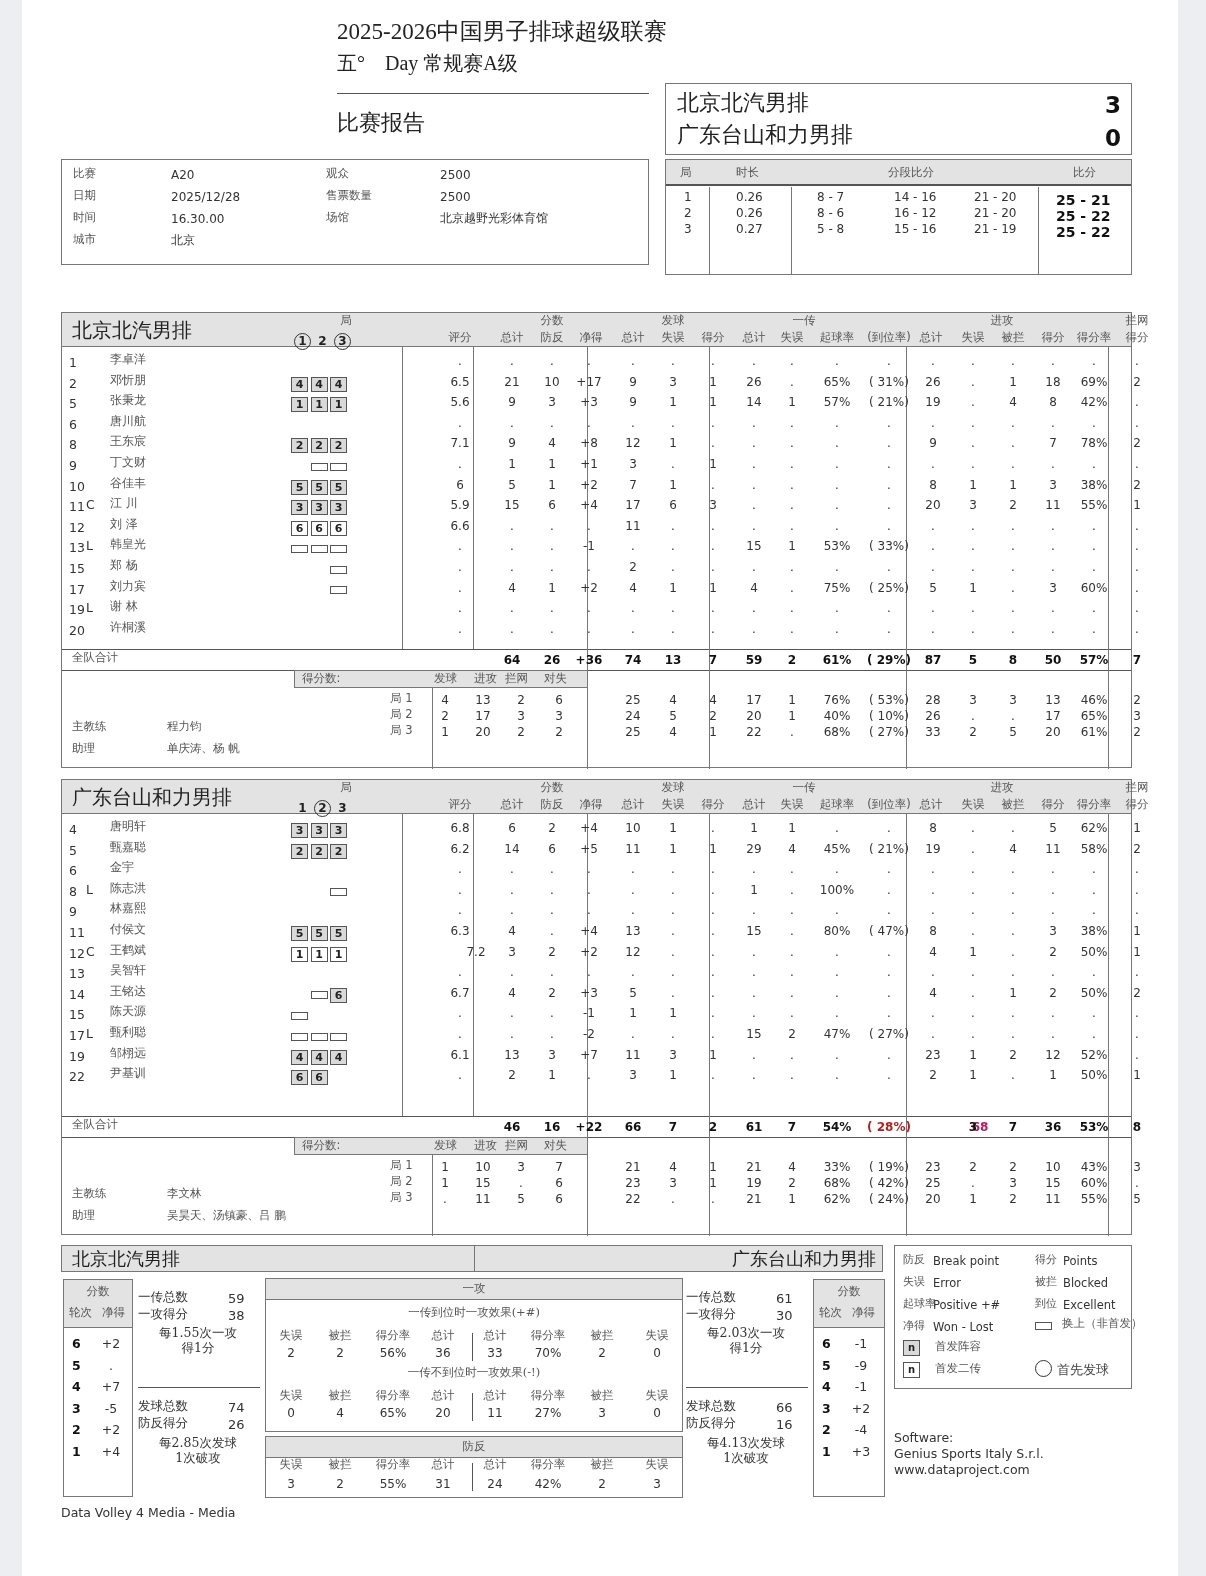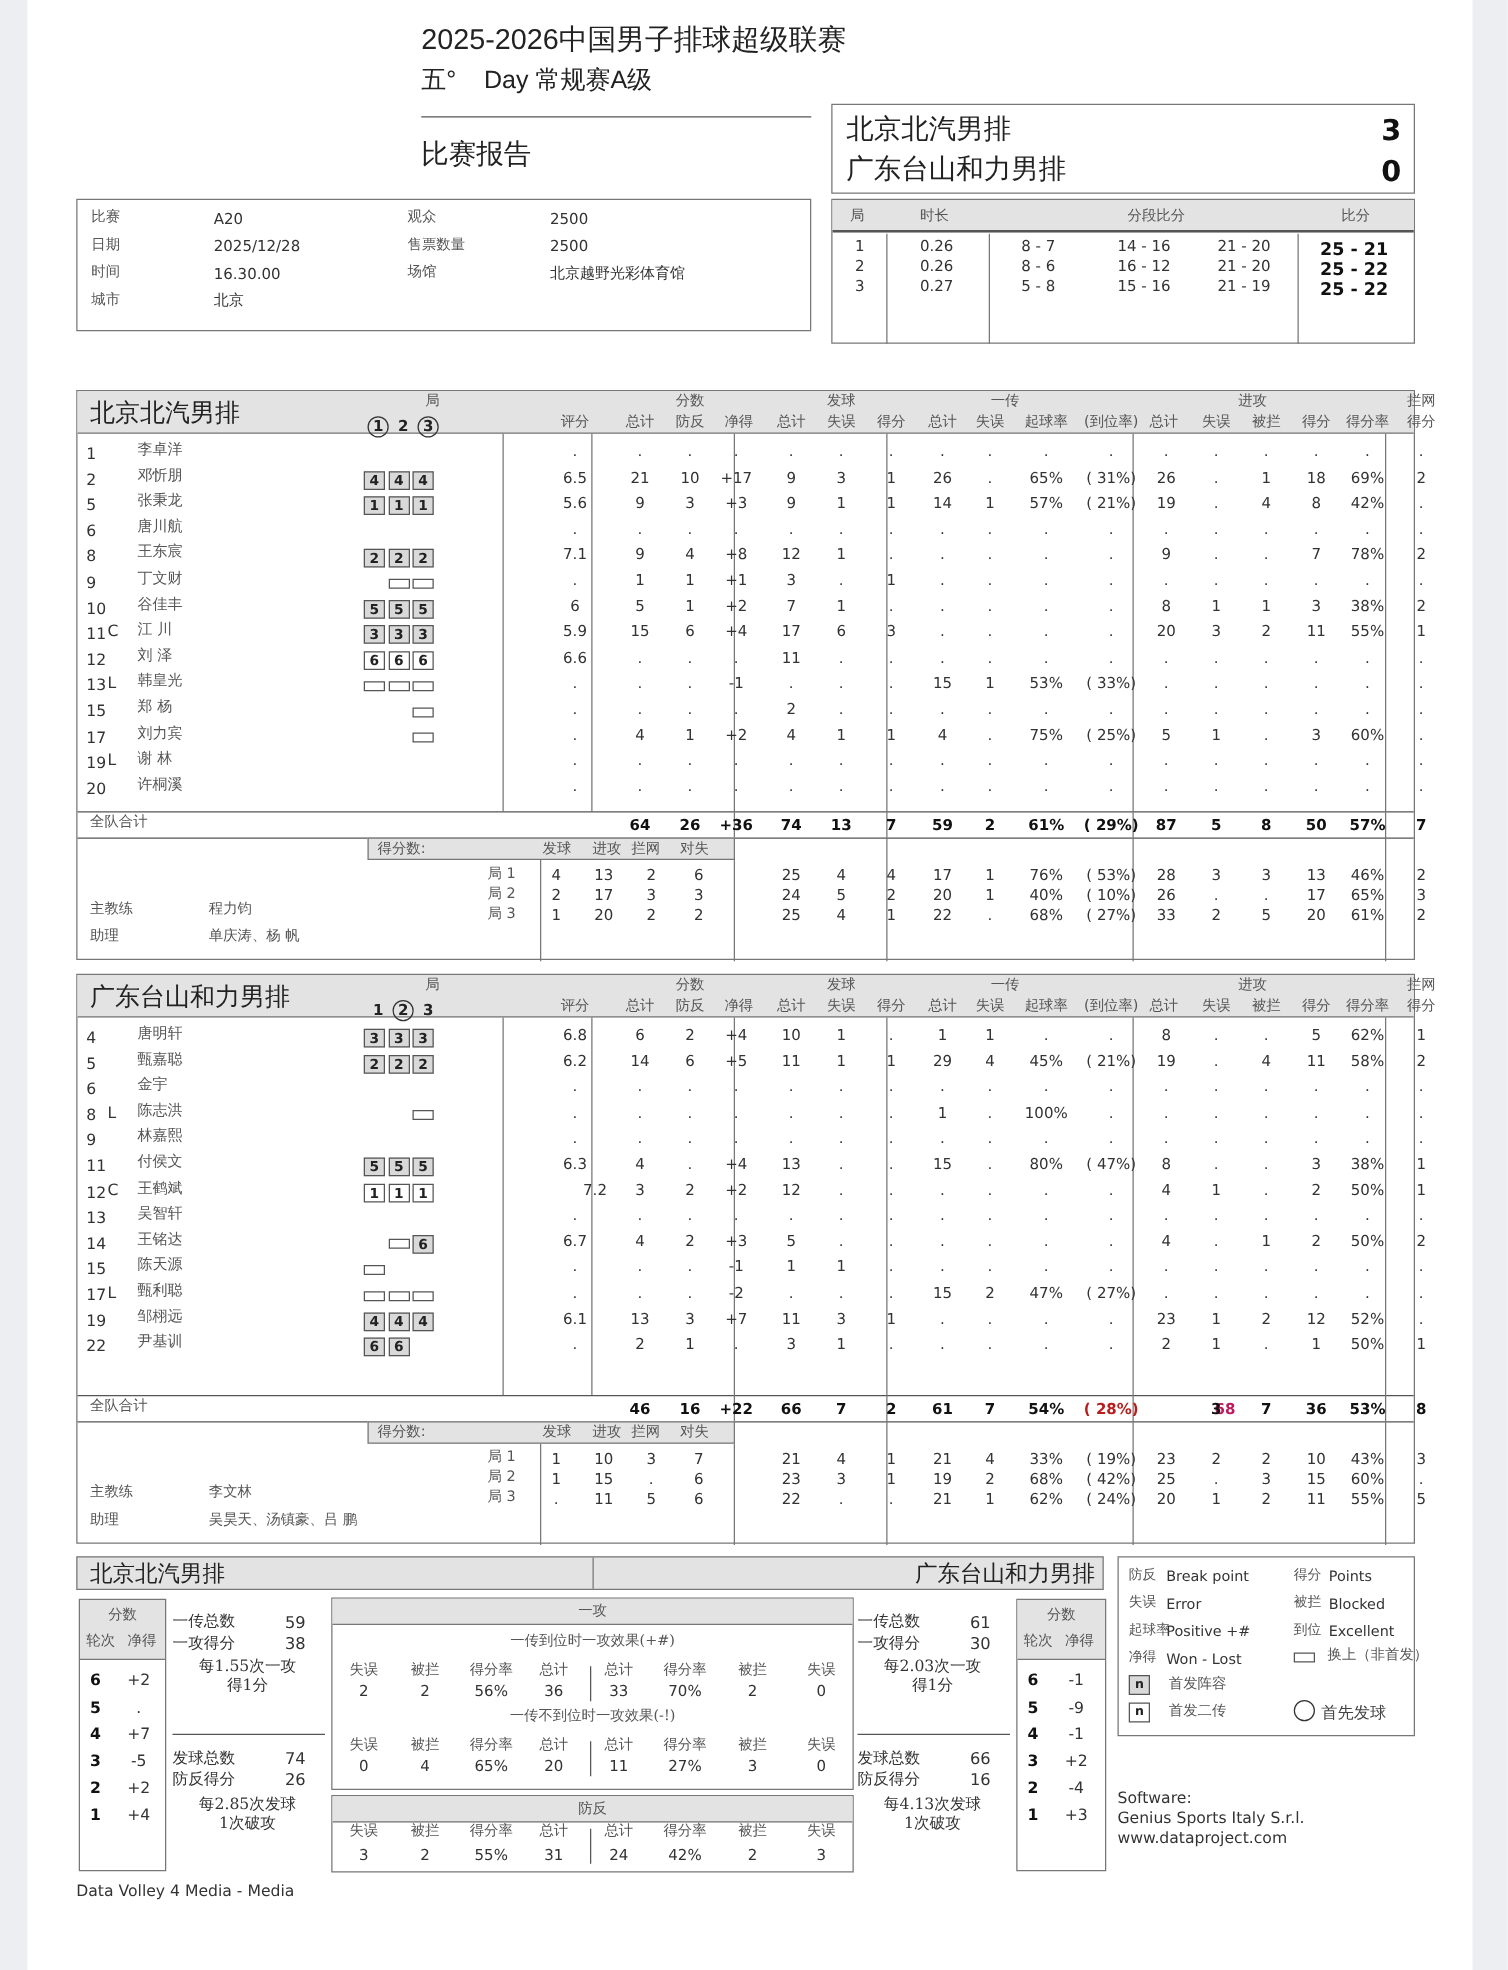--- a/index.html
+++ b/index.html
@@ -1,20 +1,20 @@
 <!DOCTYPE html>
 <html><head>
 <meta charset="utf-8">
 <style>
 *{box-sizing:border-box;margin:0;padding:0}
 html,body{width:1206px;height:1576px;overflow:hidden;background:#eceef2}
 body{font-family:"DejaVu Sans","Liberation Sans",sans-serif;color:#222;position:relative}
 .page{position:absolute;left:22px;top:0;width:1156px;height:1576px;background:#fff}
 .abs{position:absolute}
-.serif{font-family:Liberation Sans, sans-serif}
+.serif{font-family:Liberation Serif, serif}
 .box{position:absolute;border:1px solid #777}
 .gray{background:#e3e3e3}
 .t{position:absolute;white-space:nowrap;font-size:12px;color:#333}
 .c{text-align:center}
 .b{font-weight:bold}
 .hdr-lbl{font-size:11.5px;color:#555}
 .vline{position:absolute;width:1px;background:#777}
 .hline{position:absolute;height:1px;background:#777}
 .lu{display:inline-block;width:17px;height:15px;border:1px solid #555;font-size:11px;font-weight:bold;line-height:13px;text-align:center;margin-right:2.5px;vertical-align:middle;background:#d9d9d9}
 .lu.setter{background:#fff}
@@ -54,21 +54,21 @@
     <div class="t" style="left:11px;top:4px;font-size:22px;color:#222">北京北汽男排</div>
     <div class="t" style="left:11px;top:36px;font-size:22px;color:#222">广东台山和力男排</div>
     <div class="t b" style="right:10px;top:8px;font-size:23px;color:#111">3</div>
     <div class="t b" style="right:10px;top:41px;font-size:23px;color:#111">0</div>
   </div>
 
   <div class="box" style="left:643px;top:159px;width:467px;height:116px">
     <div class="gray" style="position:absolute;left:0;top:0;width:465px;height:26px;border-bottom:2px solid #555"></div>
     <div class="t hdr-lbl" style="left:14px;top:5px">局</div>
     <div class="t hdr-lbl" style="left:70px;top:5px">时长</div>
-    <div class="t hdr-lbl" style="left:236px;top:5px">分段比分</div>
+    <div class="t hdr-lbl" style="left:222px;top:5px">分段比分</div>
     <div class="t hdr-lbl" style="left:407px;top:5px">比分</div>
     <div class="vline" style="left:43px;top:27px;height:88px"></div>
     <div class="vline" style="left:125px;top:27px;height:88px"></div>
     <div class="vline" style="left:372px;top:27px;height:88px"></div>
     <div id="sets-rows">
         <div class="t " style="left:18px;top:30px;font-size:12px">1</div>
         <div class="t " style="left:70px;top:30px;font-size:12px">0.26</div>
         <div class="t " style="left:151px;top:30px;font-size:12px">8 - 7</div>
         <div class="t " style="left:228px;top:30px;font-size:12px">14 - 16</div>
         <div class="t " style="left:308px;top:30px;font-size:12px">21 - 20</div>

